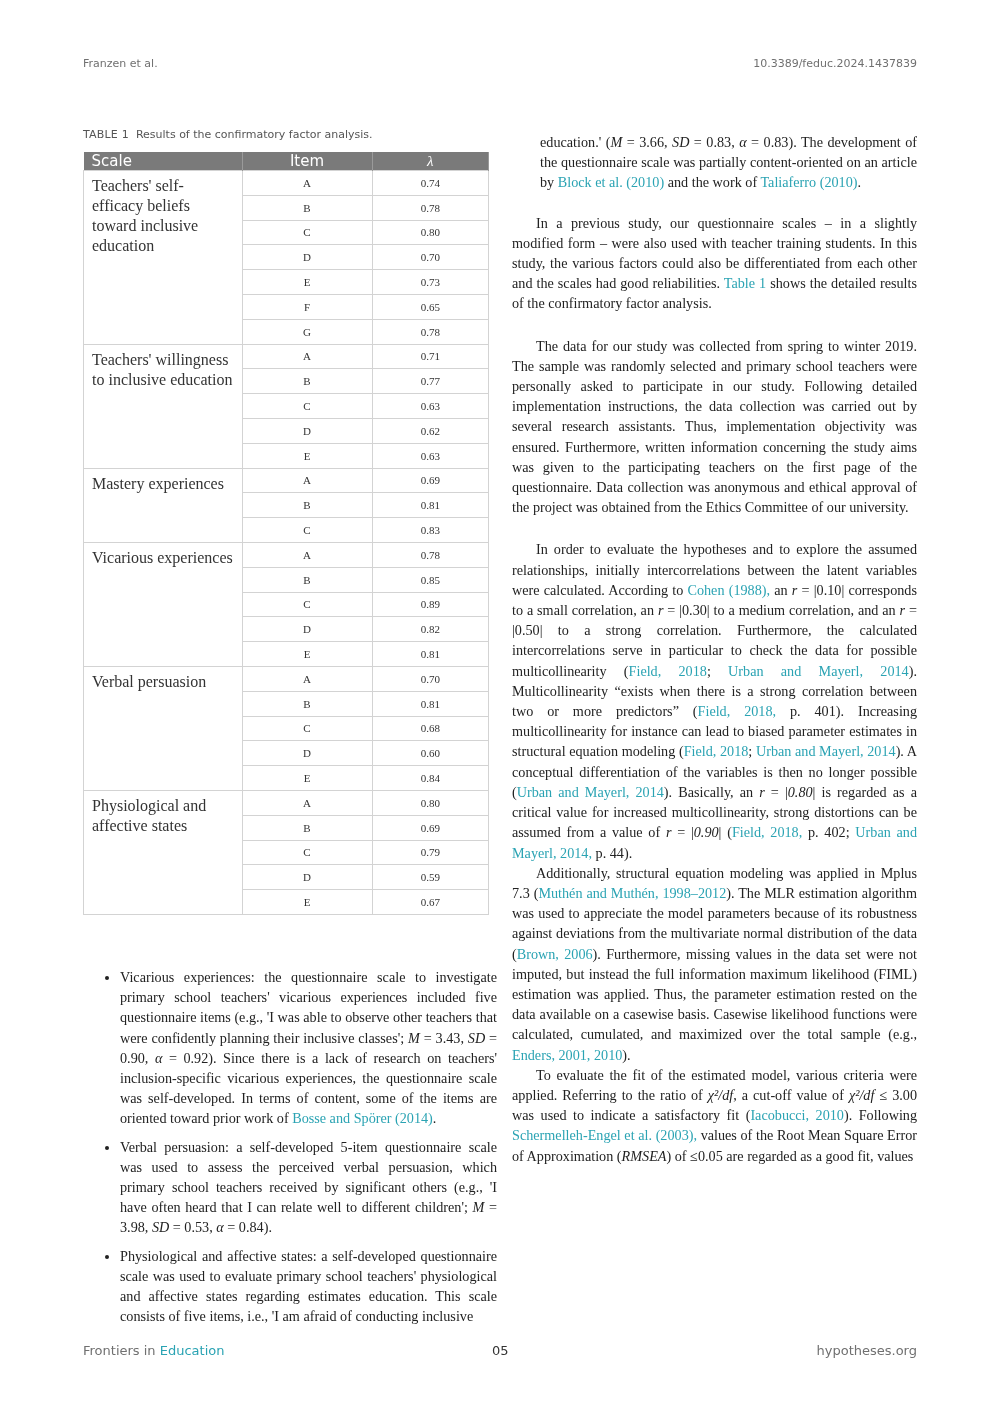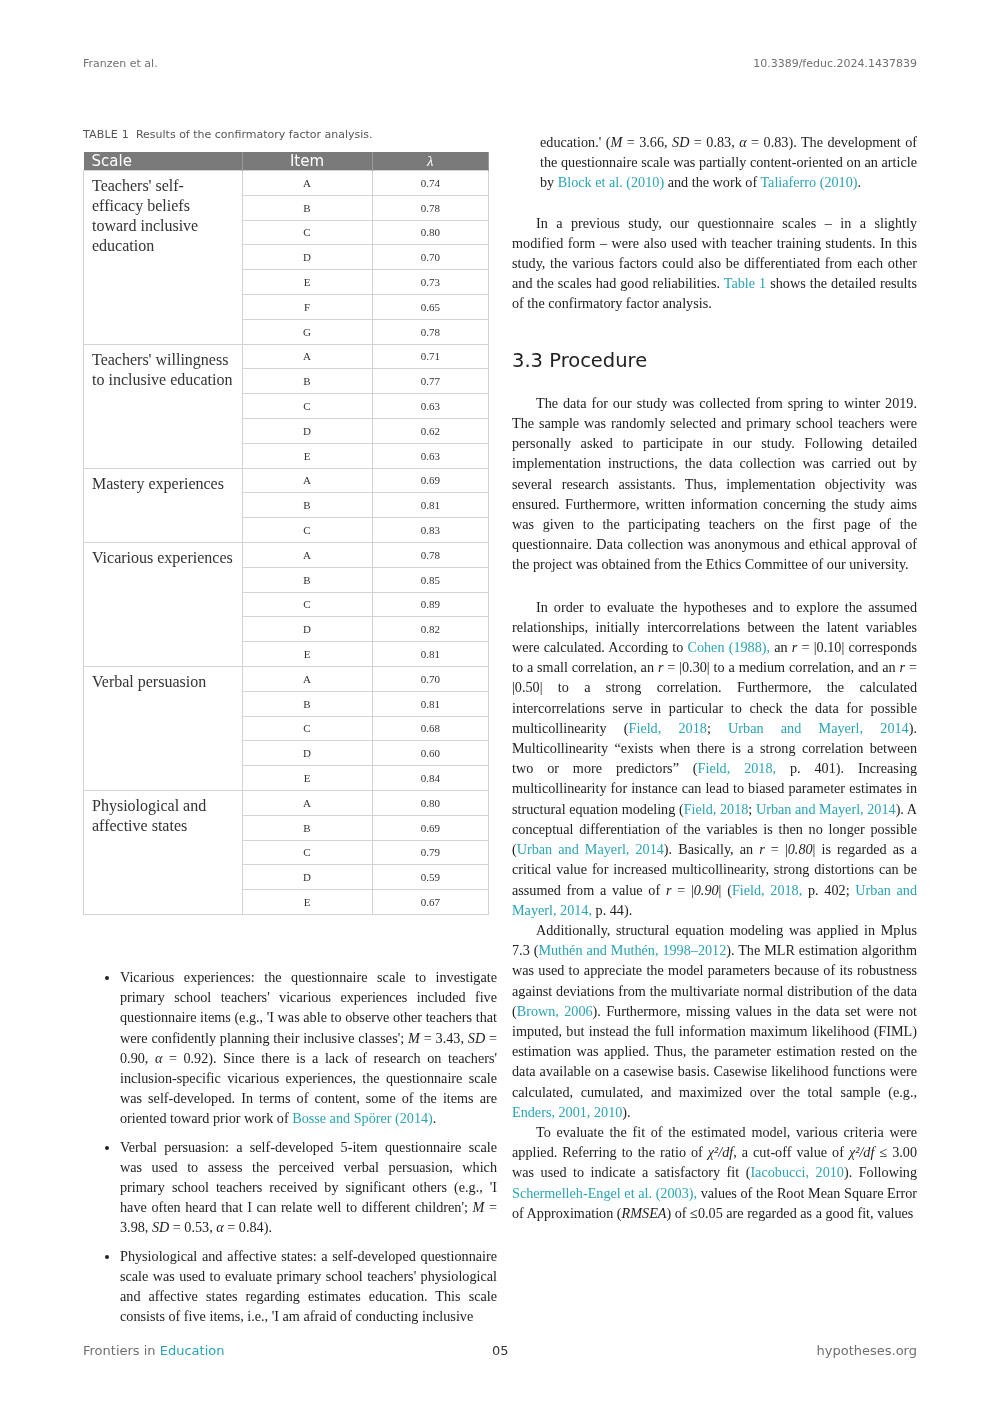--- a/index.html
+++ b/index.html
@@ -188,21 +188,20 @@
 <ul class="bullets serif body-text">
   <li><span>Vicarious experiences: the questionnaire scale to investigate primary school teachers' vicarious experiences included five questionnaire items (e.g., 'I was able to observe other teachers that were confidently planning their inclusive classes'; </span><span style="font-style: italic;">M</span><span> = 3.43, </span><span style="font-style: italic;">SD</span><span> = 0.90, </span><span style="font-style: italic;">α</span><span> = 0.92). Since there is a lack of research on teachers' inclusion-specific vicarious experiences, the questionnaire scale was self-developed. In terms of content, some of the items are oriented toward prior work of </span><a class="link">Bosse and Spörer (2014)</a><span>.</span></li>
   <li><span>Verbal persuasion: a self-developed 5-item questionnaire scale was used to assess the perceived verbal persuasion, which primary school teachers received by significant others (e.g., 'I have often heard that I can relate well to different children'; </span><span style="font-style: italic;">M</span><span> = 3.98, </span><span style="font-style: italic;">SD</span><span> = 0.53, </span><span style="font-style: italic;">α</span><span> = 0.84).</span></li>
   <li><span>Physiological and affective states: a self-developed questionnaire scale was used to evaluate primary school teachers' physiological and affective states regarding estimates education. This scale consists of five items, i.e., 'I am afraid of conducting inclusive</span></li>
 </ul>
 
 <div id="right-col" class="serif body-text">
   <p class="cont"><span>education.' (</span><span style="font-style: italic;">M</span><span> = 3.66, </span><span style="font-style: italic;">SD</span><span> = 0.83, </span><span style="font-style: italic;">α</span><span> = 0.83). The development of the questionnaire scale was partially content-oriented on an article by </span><a class="link">Block et al. (2010)</a><span> and the work of </span><a class="link">Taliaferro (2010)</a><span>.</span></p>
   <p class="indent" style="margin-top:20px"><span>In a previous study, our questionnaire scales – in a slightly modified form – were also used with teacher training students. In this study, the various factors could also be differentiated from each other and the scales had good reliabilities. </span><a class="link">Table 1</a><span> shows the detailed results of the confirmatory factor analysis.</span></p>
 
-  <h2 class="sec" style="margin-top:37px">3.3 Procedure</h2>
   <p class="indent" style="margin-top:22px"><span>The data for our study was collected from spring to winter 2019. The sample was randomly selected and primary school teachers were personally asked to participate in our study. Following detailed implementation instructions, the data collection was carried out by several research assistants. Thus, implementation objectivity was ensured. Furthermore, written information concerning the study aims was given to the participating teachers on the first page of the questionnaire. Data collection was anonymous and ethical approval of the project was obtained from the Ethics Committee of our university.</span></p>
 
   <p class="indent" style="margin-top:22px"><span>In order to evaluate the hypotheses and to explore the assumed relationships, initially intercorrelations between the latent variables were calculated. According to </span><a class="link">Cohen (1988),</a><span> an </span><span style="font-style: italic;">r</span><span> = |0.10| corresponds to a small correlation, an </span><span style="font-style: italic;">r</span><span> = |0.30| to a medium correlation, and an </span><span style="font-style: italic;">r</span><span> = |0.50| to a strong correlation. Furthermore, the calculated intercorrelations serve in particular to check the data for possible multicollinearity (</span><a class="link">Field, 2018</a><span>; </span><a class="link">Urban and Mayerl, 2014</a><span>). Multicollinearity “exists when there is a strong correlation between two or more predictors” (</span><a class="link">Field, 2018,</a><span> p. 401). Increasing multicollinearity for instance can lead to biased parameter estimates in structural equation modeling (</span><a class="link">Field, 2018</a><span>; </span><a class="link">Urban and Mayerl, 2014</a><span>). A conceptual differentiation of the variables is then no longer possible (</span><a class="link">Urban and Mayerl, 2014</a><span>). Basically, an </span><span style="font-style: italic;">r</span><span> = |</span><span style="font-style: italic;">0.80</span><span>| is regarded as a critical value for increased multicollinearity, strong distortions can be assumed from a value of </span><span style="font-style: italic;">r</span><span> = |</span><span style="font-style: italic;">0.90</span><span>| (</span><a class="link">Field, 2018,</a><span> p. 402; </span><a class="link">Urban and Mayerl, 2014,</a><span> p. 44).</span></p>
   <p class="indent"><span>Additionally, structural equation modeling was applied in Mplus 7.3 (</span><a class="link">Muthén and Muthén, 1998–2012</a><span>). The MLR estimation algorithm was used to appreciate the model parameters because of its robustness against deviations from the multivariate normal distribution of the data (</span><a class="link">Brown, 2006</a><span>). Furthermore, missing values in the data set were not imputed, but instead the full information maximum likelihood (FIML) estimation was applied. Thus, the parameter estimation rested on the data available on a casewise basis. Casewise likelihood functions were calculated, cumulated, and maximized over the total sample (e.g., </span><a class="link">Enders, 2001, 2010</a><span>).</span></p>
   <p class="indent"><span>To evaluate the fit of the estimated model, various criteria were applied. Referring to the ratio of </span><span style="font-style: italic;">χ²/df</span><span>, a cut-off value of </span><span style="font-style: italic;">χ²/df</span><span> ≤ 3.00 was used to indicate a satisfactory fit (</span><a class="link">Iacobucci, 2010</a><span>). Following </span><a class="link">Schermelleh-Engel et al. (2003),</a><span> values of the Root Mean Square Error of Approximation (</span><span style="font-style: italic;">RMSEA</span><span>) of ≤0.05 are regarded as a good fit, values</span></p>
 </div>
 
 <div id="foot-left" class="footer sans">
   <span>Frontiers in </span><span class="link">Education</span>
 </div>

